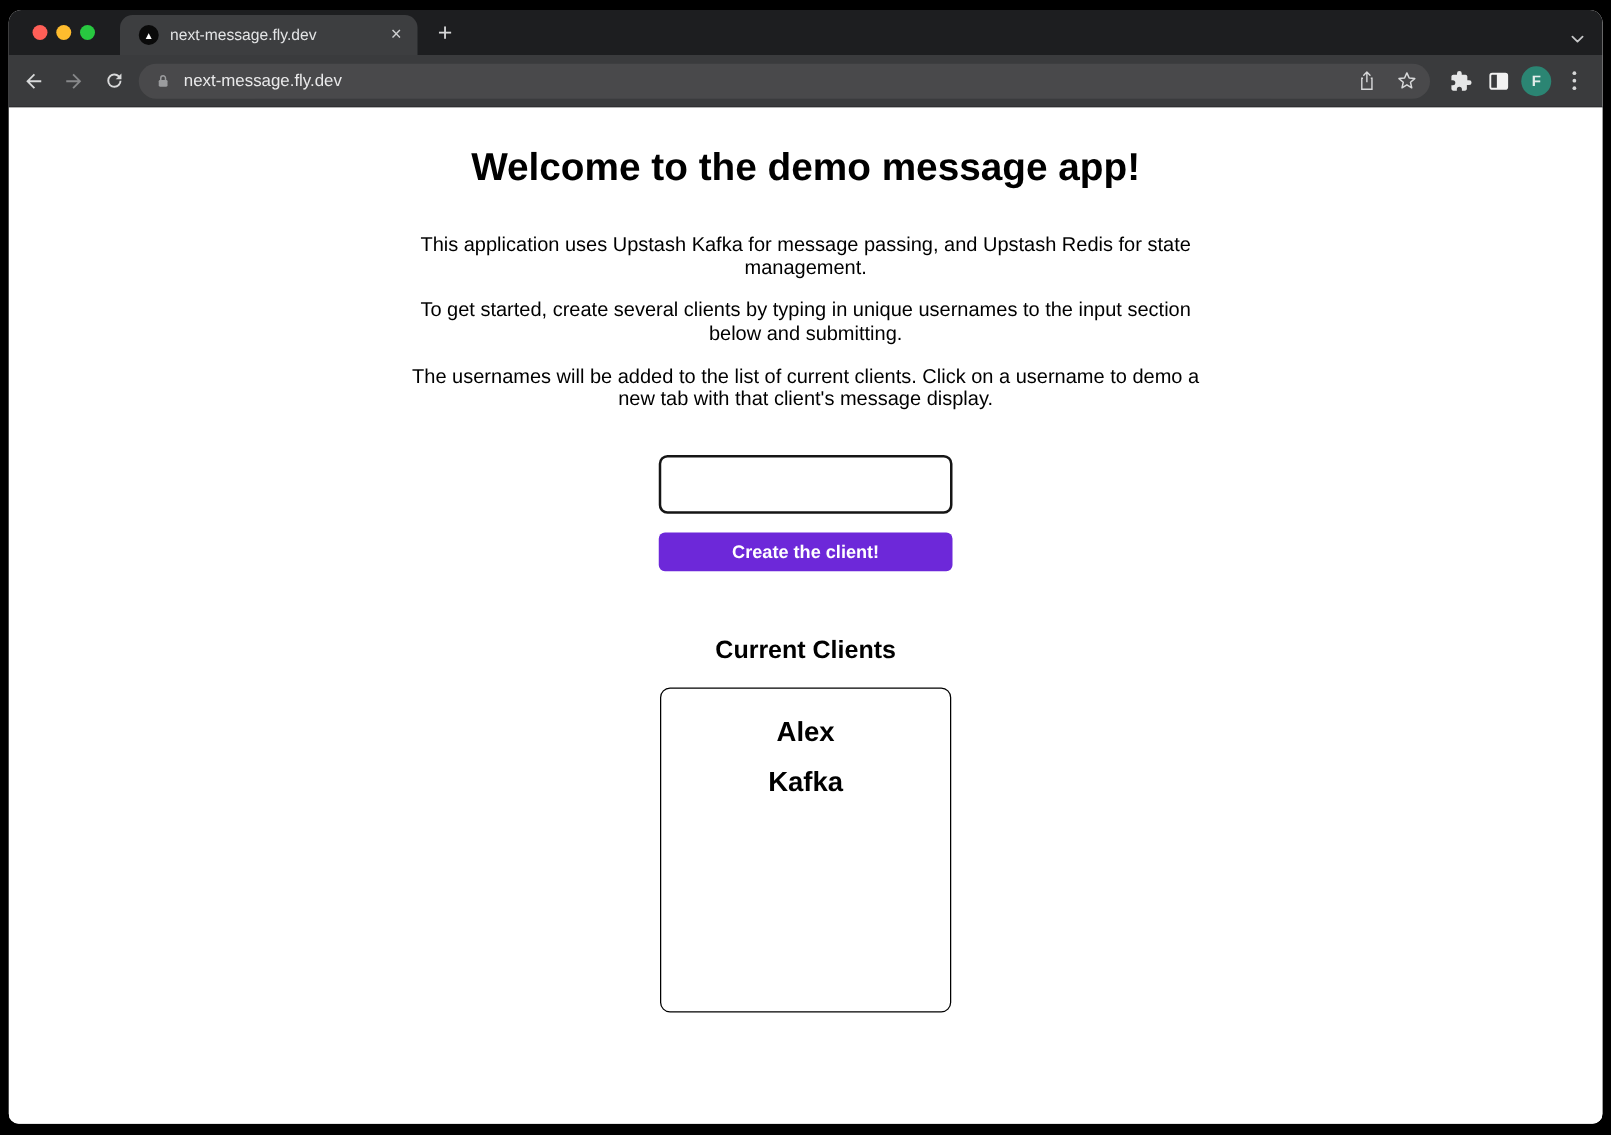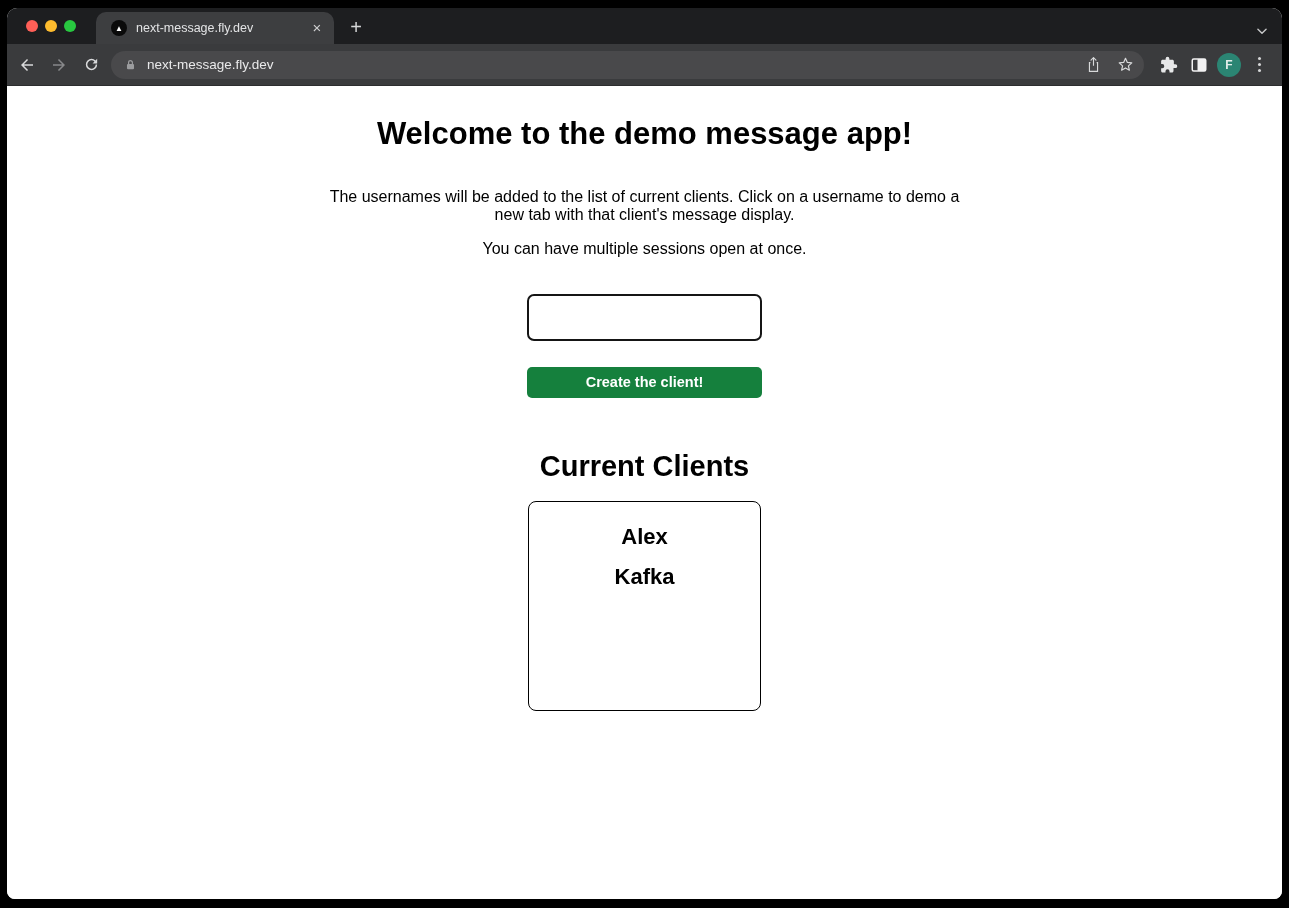--- a/index.html
+++ b/index.html
@@ -67,28 +67,28 @@
   .content { flex: 1 1 auto; background: #fff; color: #000; text-align: center; overflow: hidden; }
   .content h1 { font-size: 31px; font-weight: bold; margin: 30px auto 36px; }
   .content p { font-size: 16px; line-height: 1.14; max-width: 640px; margin: 16px auto; }
   .form-area { margin-top: 35px; }
   .username-input {
     display: block; width: 235px; height: 47px; margin: 0 auto;
     border: 2px solid #151515; border-radius: 7px; font-size: 16px; padding: 0 10px;
     outline: none; background: #fff;
   }
   .create-btn {
-    display: block; width: 235px; height: 31px; margin: 26px auto 0;
-    background: #15803d; color: #fff; font-weight: bold; font-size: 14.5px;
+    display: block; width: 235px; height: 31px; margin: 15px auto 0;
+    background: #6d28d9; color: #fff; font-weight: bold; font-size: 14.5px;
     border: none; border-radius: 5px; cursor: pointer;
     font-family: "Liberation Sans", sans-serif;
   }
-  .clients h2 { font-size: 29px; font-weight: bold; margin: 52px auto 0; }
+  .clients h2 { font-size: 20px; font-weight: bold; margin: 52px auto 0; }
   .client-box {
-    width: 233px; height: 210px; margin: 18px auto 0;
+    width: 233px; height: 260px; margin: 18px auto 0;
     border: 1px solid #000; border-radius: 8px; overflow: hidden;
   }
   .client-box ul { list-style: none; padding-top: 22px; }
   .client-box li { font-size: 22px; font-weight: bold; line-height: 25px; margin-bottom: 15px; cursor: pointer; }
 </style>
 </head>
 <body>
 
 <div class="window">
 
@@ -168,22 +168,23 @@
             <i></i>
             <i></i>
             <i></i>
           </span>
       </div>
     </div>
   </div>
 
   <div class="content">
     <h1>Welcome to the demo message app!</h1>
+    <p>This application uses Upstash Kafka for message passing, and Upstash Redis for state management.</p>
+    <p>To get started, create several clients by typing in unique usernames to the input section below and submitting.</p>
     <p>The usernames will be added to the list of current clients. Click on a username to demo a new tab with that client's message display.</p>
-    <p>You can have multiple sessions open at once.</p>
 
     <div class="form-area">
       <input class="username-input" type="text" placeholder="" style="">
       <button class="create-btn">Create the client!</button>
     </div>
 
     <div class="clients">
       <h2>Current Clients</h2>
       <div class="client-box">
         <ul>

